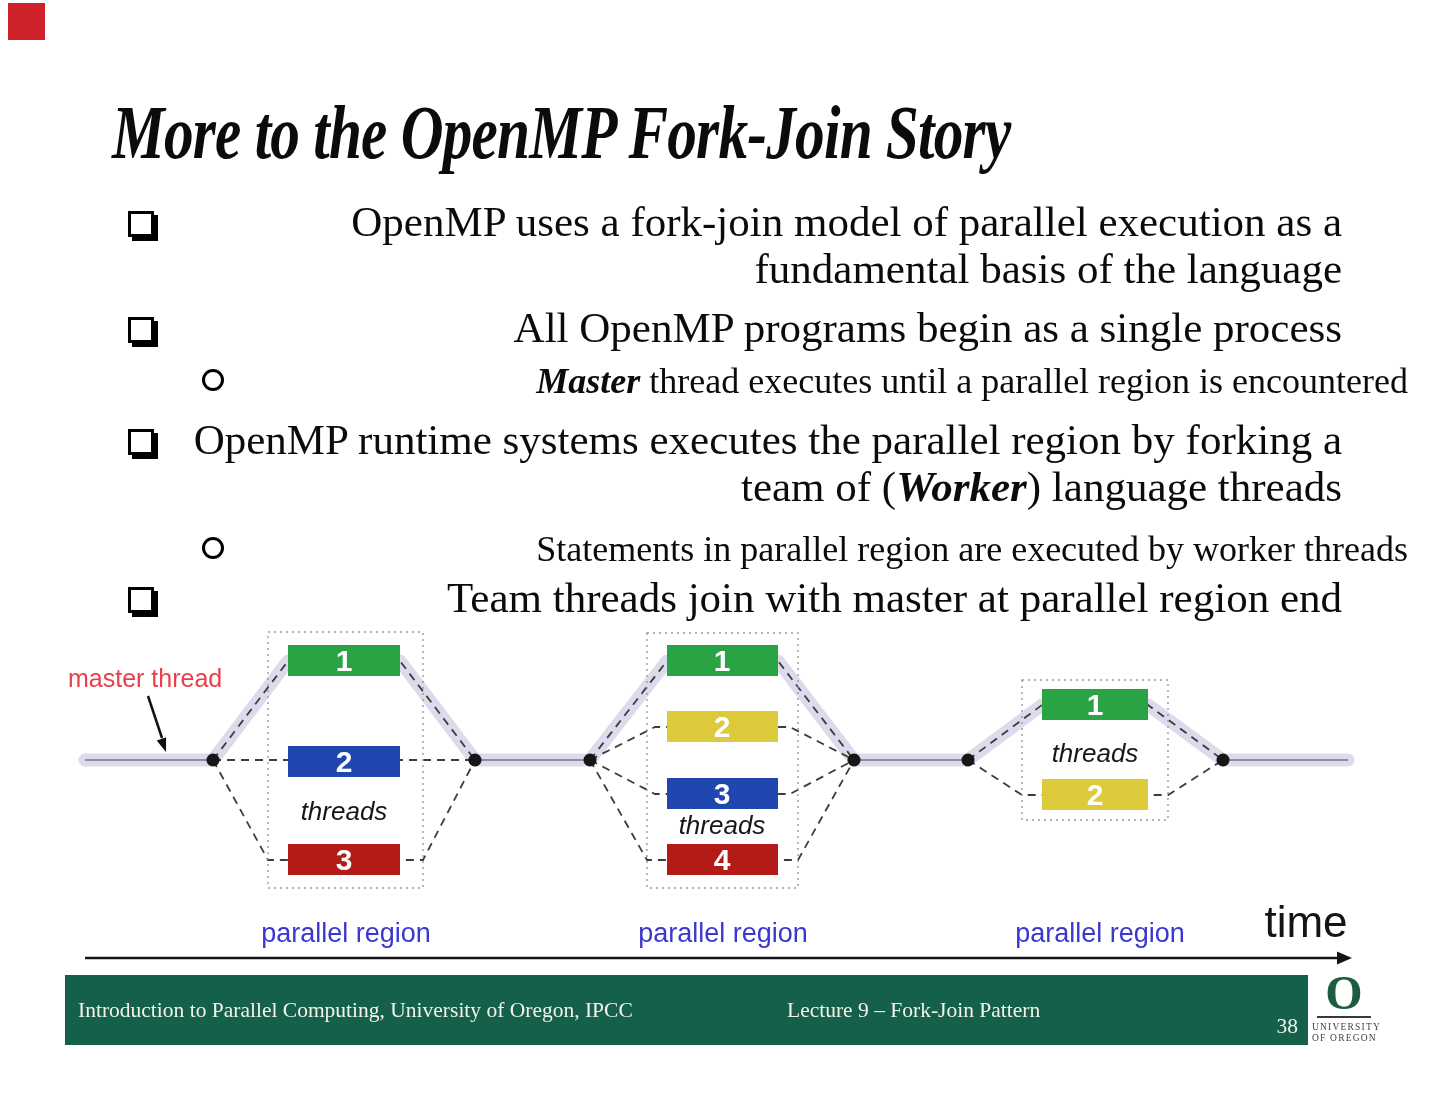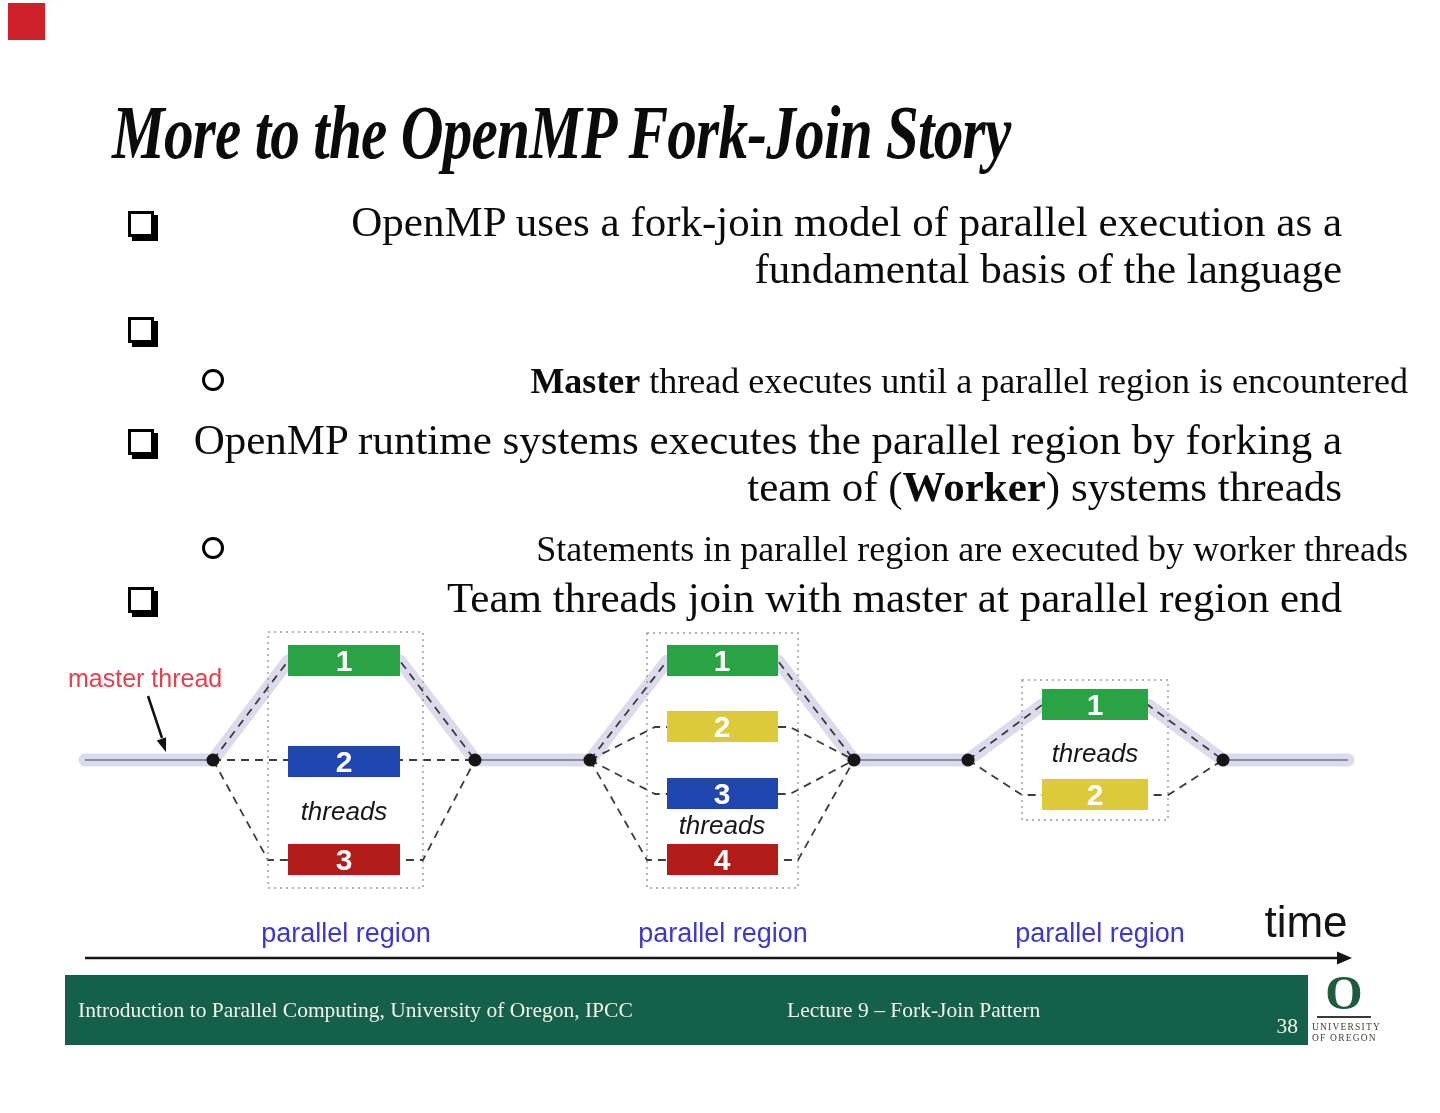--- a/index.html
+++ b/index.html
@@ -13,21 +13,21 @@
          transform:scaleX(0.78);transform-origin:left center;}
 
   .bullet{position:absolute;left:118px;width:1176px;text-align:right;}
   .lvl1{padding-left:48px;font-size:43px;line-height:47px;}
   .lvl2{padding-left:114px;font-size:36px;line-height:42px;}
   .sq{position:absolute;left:10px;top:13px;width:20px;height:20px;background:#ffffff;
       border:3px solid #000;box-shadow:4px 4px 0 #000;}
   .ci{position:absolute;left:84px;top:9px;width:16px;height:16px;background:#ffffff;
       border:3px solid #000;border-radius:50%;}
   .b0{top:198px}.b1{top:304px}.b2{top:360px}.b3{top:416px}.b4{top:528px}.b5{top:574px}
-  .emph{font-weight:bold;}
+  .emph{font-weight:bold;font-style:italic;}
 
   .diagram{position:absolute;left:0;top:630px;width:1440px;height:340px;}
   .diagram text{font-family:"Liberation Sans","DejaVu Sans",sans-serif;}
   .master-band{stroke:#dbdbeb;stroke-width:13;fill:none;stroke-linecap:round;stroke-linejoin:round;}
   .core{stroke:#8d8da2;stroke-width:2;fill:none;}
   .dash{stroke:#3c3c3c;stroke-width:1.8;fill:none;stroke-dasharray:8 6;}
   .dotrect{stroke:#9a9a9a;stroke-width:1.4;fill:none;stroke-dasharray:2 4;}
   .boxnum{font-size:30px;font-weight:bold;fill:#ffffff;text-anchor:middle;}
   .threads{font-size:26px;font-style:italic;fill:#161616;text-anchor:middle;}
   .region-label{font-size:27px;fill:#3b38cf;text-anchor:middle;}
@@ -54,29 +54,29 @@
 
   <div class="corner-marker"></div>
 
   <h1 class="title">More to the OpenMP Fork-Join Story</h1>
 
   <div class="bullet lvl1 b0">
     <span class="sq"></span><span>OpenMP uses a fork-join model of parallel execution as a fundamental basis of the language</span>
   </div>
 
   <div class="bullet lvl1 b1">
-    <span class="sq"></span>
+    <span class="sq"></span><span>All OpenMP programs begin as a single process</span>
   </div>
 
   <div class="bullet lvl2 b2">
     <span class="ci"></span><span class="emph">Master</span><span> thread executes until a parallel region is encountered</span>
   </div>
 
   <div class="bullet lvl1 b3">
-    <span class="sq"></span><span>OpenMP runtime systems executes the parallel region by forking a team of (</span><span class="emph">Worker</span><span>) systems threads</span>
+    <span class="sq"></span><span>OpenMP runtime systems executes the parallel region by forking a team of (</span><span class="emph">Worker</span><span>) language threads</span>
   </div>
 
   <div class="bullet lvl2 b4">
     <span class="ci"></span><span>Statements in parallel region are executed by worker threads</span>
   </div>
 
   <div class="bullet lvl1 b5">
     <span class="sq"></span><span>Team threads join with master at parallel region end</span>
   </div>
 

